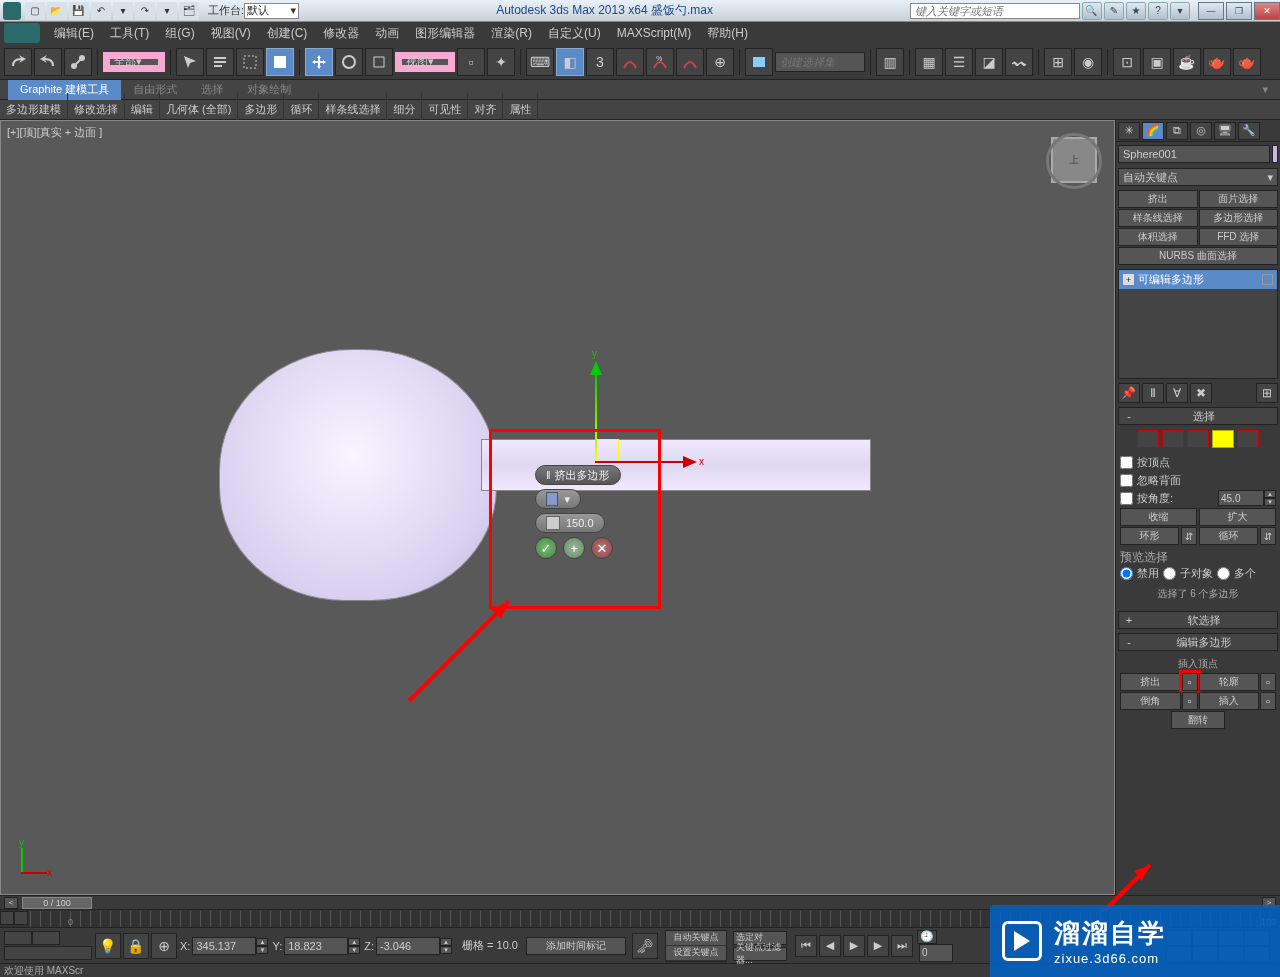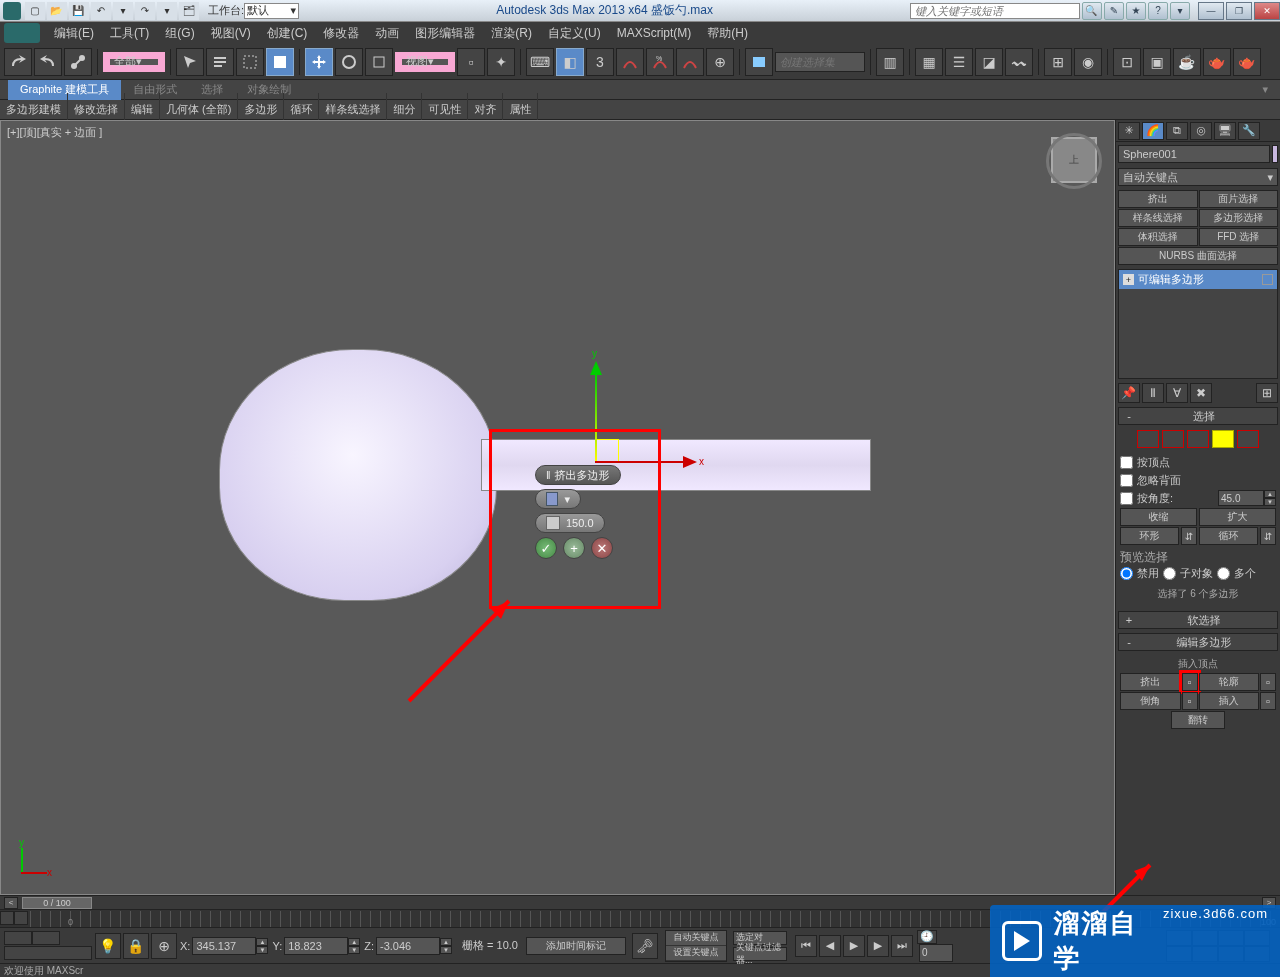--- a/index.html
+++ b/index.html
@@ -150,21 +150,21 @@
 .key-filter .dd { width:54px; height:14px; background:#555; border:1px solid #222; display:flex; align-items:center; padding:0 2px;}
 .frame-box { width:34px; height:18px; background:#555; border:1px solid #222; font-size:10px; padding:0 2px; display:flex; align-items:center; margin-left:2px;}
 .nav-btns { display:flex; flex-wrap:wrap; width:110px; margin-left:auto;}
 .nav-btn { width:26px; height:16px; background:#444; border:1px solid #222;}
 .bottom-bar { height:14px; background:#3a3a3a; display:flex; align-items:center; padding:0 4px; font-size:10px; color:#aaa; border-top:1px solid #222;}
 
 
 .watermark { position:absolute; right:0; bottom:0; width:290px; height:72px; background:rgba(0,100,200,0.85); color:#fff; display:flex; align-items:center; padding:0 12px; border-radius:4px 0 0 0;}
 .watermark .play { width:40px; height:40px; border:3px solid #fff; border-radius:6px; display:flex; align-items:center; justify-content:center; margin-right:12px;}
 .watermark .play::after { content:""; border-left:16px solid #fff; border-top:10px solid transparent; border-bottom:10px solid transparent;}
-.watermark .txt { display:flex; flex-direction:row;}
+.watermark .txt { display:flex; flex-direction:column;}
 .watermark .line1 { font-size:26px; font-weight:bold; letter-spacing:2px;}
 .watermark .line2 { font-size:13px; letter-spacing:1px;}
 </style>
 </head>
 <body>
 
 <div class="titlebar">
   <div class="icon"></div>
   <div class="qat-btn">▢</div>
   <div class="qat-btn">📂</div>

